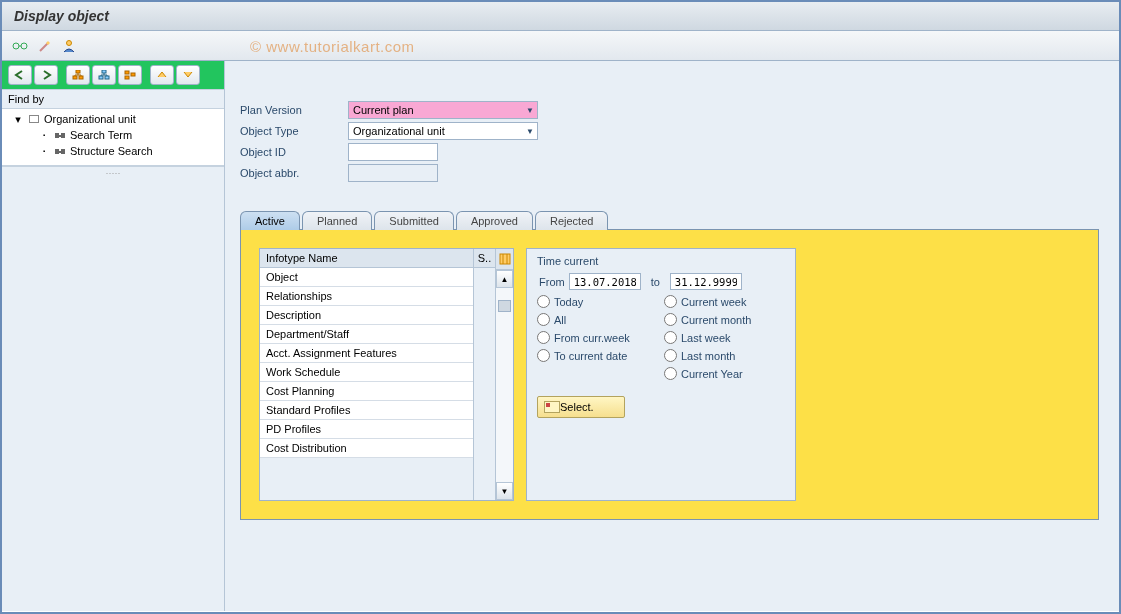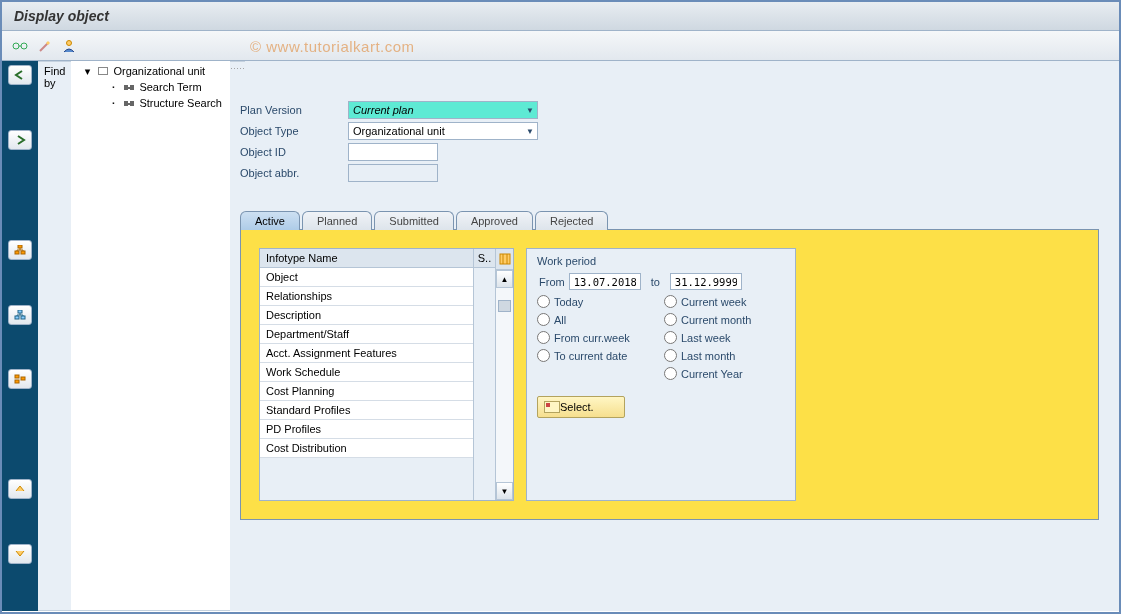--- a/index.html
+++ b/index.html
@@ -4,42 +4,42 @@
   <style>
     * { box-sizing: border-box; margin: 0; padding: 0; font-family: Arial, Helvetica, sans-serif; font-size: 11px; }
     body { background: #fff; width: 1121px; height: 614px; overflow: hidden; border: 2px solid #6a8cb8; }
     .header { background: linear-gradient(#e8edf1, #cfd8e1); border-bottom: 1px solid #9fb3c9; padding: 6px 12px; }
     .header-title { font-size: 14px; font-weight: bold; font-style: italic; color: #333; }
     .toolbar { background: linear-gradient(#f5f7f9, #e2e8ee); border-bottom: 1px solid #9fb3c9; padding: 4px 10px; display: flex; align-items: center; gap: 6px; height: 30px; }
     .toolbar .icon { width: 18px; height: 18px; display: inline-flex; align-items: center; justify-content: center; cursor: pointer; }
     .watermark { position: absolute; top: 38px; left: 250px; color: #e08a3a; font-size: 15px; opacity: 0.6; letter-spacing: 0.5px; pointer-events: none; }
     .main { display: flex; height: calc(100% - 60px); background: #e8eff6; }
     
-    .sidebar { width: 223px; background: #0c4a6e; border-right: 1px solid #b5c5d6; display: flex; flex-direction: row; }
+    .sidebar { width: 223px; background: #22c55e; border-right: 1px solid #b5c5d6; display: flex; flex-direction: column; }
     .sidebar-toolbar { padding: 4px 6px; display: flex; gap: 2px; flex-wrap: wrap; }
     .sb-btn { width: 24px; height: 20px; background: linear-gradient(#fff, #e2e8ee); border: 1px solid #9fb3c9; border-radius: 3px; display: inline-flex; align-items: center; justify-content: center; cursor: pointer; font-size: 10px; }
     .sb-sep { width: 4px; }
     .findby-label { background: #e8eff6; padding: 3px 6px; border-top: 1px solid #c5d2df; border-bottom: 1px solid #c5d2df; }
     .tree { background: #fff; flex: 0 0 auto; border-bottom: 1px solid #c5d2df; padding: 2px 0 6px 0; }
     .tree-item { padding: 2px 8px; display: flex; align-items: center; gap: 4px; cursor: pointer; }
     .tree-item.level1 { padding-left: 10px; }
     .tree-item.level2 { padding-left: 36px; }
     .tree-icon { width: 12px; height: 12px; display: inline-flex; align-items: center; justify-content: center; }
     .tree-box { width: 10px; height: 8px; border: 1px solid #888; background: #fff; }
     .tree-bino { color: #333; }
     .sidebar-fill { flex: 1; background: #e8eff6; }
     .sidebar-dots { text-align: center; color: #999; font-size: 9px; padding: 1px 0; background:#e8eff6; border-top:1px solid #c5d2df;}
     
     .content { flex: 1; padding: 40px 20px 20px 15px; position: relative; }
     .form-row { display: flex; align-items: center; margin-bottom: 3px; }
     .form-label { width: 108px; color: #2b4a6b; }
     .form-input { height: 18px; border: 1px solid #9fb3c9; background: #fff; padding: 0 4px; }
     .form-input.ro { background: #e8eff6; }
     .form-select { height: 18px; width: 190px; border: 1px solid #9fb3c9; background: #fff; padding-left: 4px; display: flex; align-items: center; justify-content: space-between; cursor: pointer; }
-    .form-select.sel { background: #5eead4; font-style: italic; }
+    .form-select.sel { background: #f9a8d4; }
     .chevron { font-size: 8px; color: #2b4a6b; margin-right: 3px; }
     
     .tabstrip { margin-top: 28px; display: flex; align-items: flex-end; border-bottom: 1px solid #7a94b0; }
     .tab { padding: 3px 14px; border: 1px solid #7a94b0; border-bottom: none; margin-right: 2px; cursor: pointer; border-top-left-radius: 6px; border-top-right-radius: 6px; position: relative; top: 1px; }
     .tab.active { background: linear-gradient(#cde0f2, #aecce8); }
     .tab.inactive { background: linear-gradient(#f0f3f7, #dde4eb); color: #444; }
     .tabbody { border: 1px solid #7a94b0; border-top: none; background: #fde047; padding: 18px; min-height: 290px; display: flex; gap: 12px; }
     
     .it-table { border: 1px solid #9fb3c9; background: #e8eff6; width: 255px; display: flex; }
     .it-col { flex: 1; }
@@ -243,21 +243,21 @@
             </div>
           <div class="it-scroll-btn">▲</div>
           <div class="it-scroll-track">
             <div class="it-scroll-thumb"></div>
           </div>
           <div class="it-scroll-btn">▼</div>
         </div>
       </div>
 
       <div class="tp-box">
-        <div class="tp-title">Work period</div>
+        <div class="tp-title">Time current</div>
         <div class="tp-row" style="margin-left:2px;">
           <span class="tp-label">From</span>
           <input class="date-input" value="13.07.2018" style="">
           <span class="tp-label" style="margin:0 6px;">to</span>
           <input class="date-input" value="31.12.9999" style="">
         </div>
         <div class="tp-grid">
           <label class="tp-radio">
               <input type="radio" name="tp" style="">
               <span class="tp-label">Today</span>

